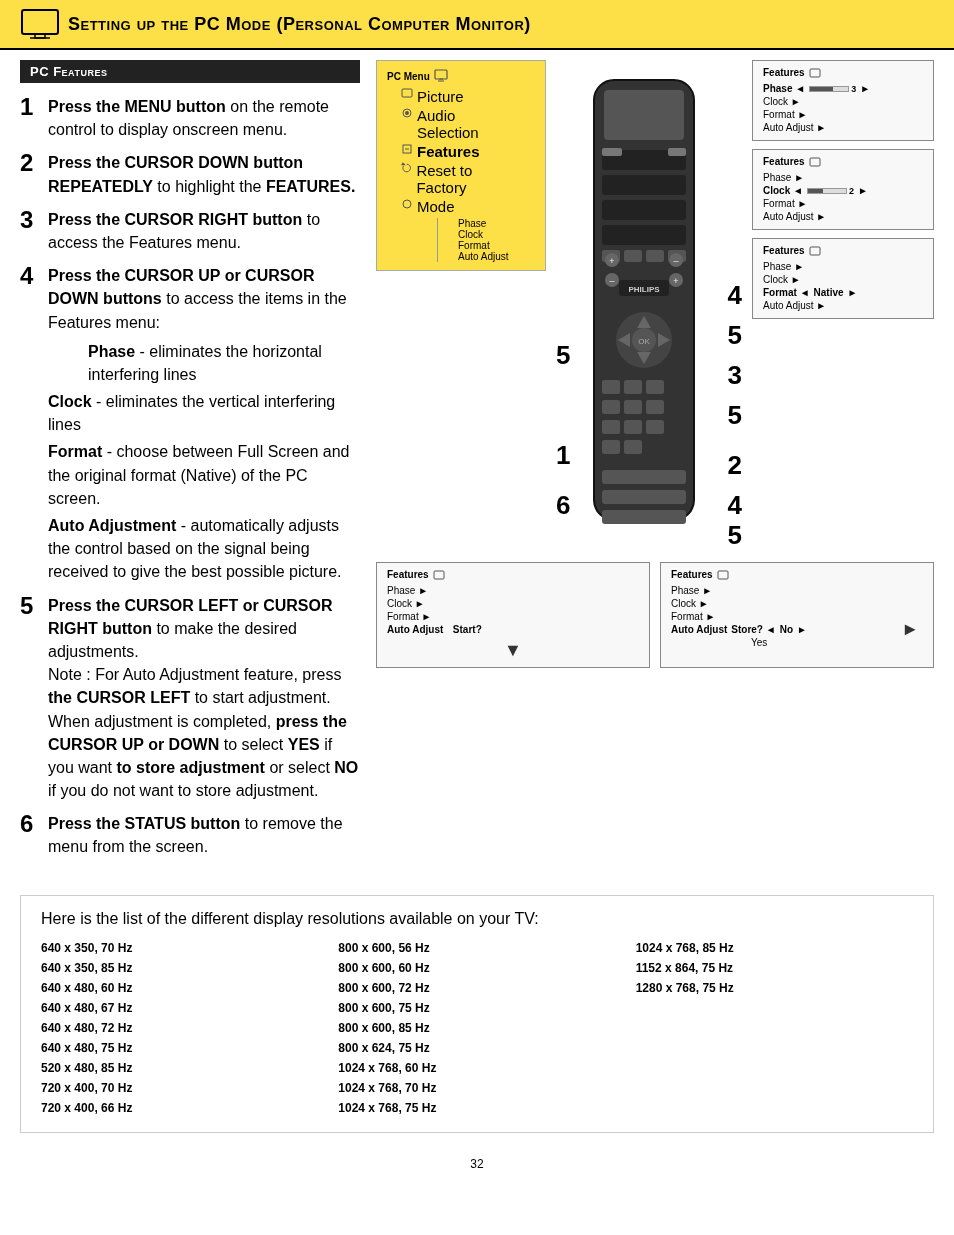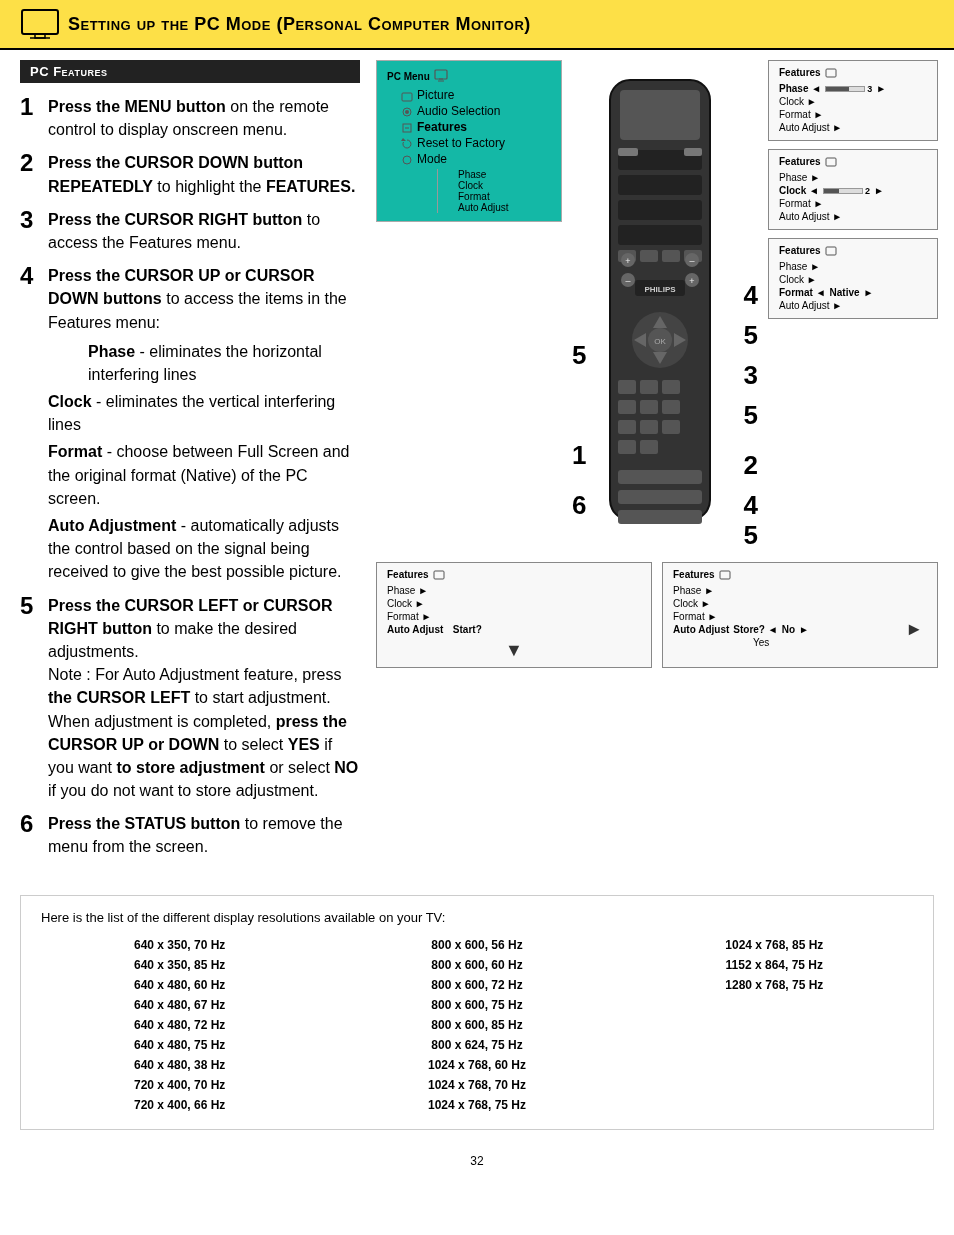--- a/index.html
+++ b/index.html
@@ -86,39 +86,39 @@
     
     .right-col {
       flex: 1;
       display: flex;
       flex-direction: column;
       gap: 8px;
     }
 
     .menu-diagram {
       border: 1px solid #aaa;
-      background: #14b8a6;
+      background: #fde047;
       padding: 8px 10px;
       font-size: 10px;
-      width: 186px;
+      width: 170px;
       flex-shrink: 0;
     }
     .menu-diagram-title {
       font-size: 10px;
       font-weight: bold;
       margin-bottom: 4px;
       display: flex;
       align-items: center;
       gap: 4px;
     }
     .menu-item-row {
       padding: 1px 14px;
-      font-size: 12px;
-      display: flex;
-      align-items: flex-end;
+      font-size: 15px;
+      display: flex;
+      align-items: flex-start;
       gap: 4px;
     }
     .menu-item-bold {
       font-weight: bold;
     }
     .menu-item-indent {
       padding-left: 16px;
       font-size: 10px;
     }
 
@@ -198,28 +198,27 @@
       gap: 4px;
     }
 
     
     .resolution-section {
       margin: 16px 20px;
       border: 1px solid #ccc;
       padding: 14px 20px;
     }
     .resolution-intro {
-      font-size: 13px;
+      font-size: 16px;
       margin-bottom: 10px;
     }
     .res-table {
       display: grid;
       grid-template-columns: 1fr 1fr 1fr;
       gap: 4px 20px;
-      text-align: center;
     }
     .res-item {
       font-size: 12px;
       font-weight: bold;
       padding: 3px 0;
     }
 
     
     .page-number {
       text-align: center;
@@ -545,21 +544,21 @@
   <div class="resolution-intro">Here is the list of the different display resolutions available on your TV:</div>
   <div class="res-table">
 
     <div>
       <div class="res-item">640 x 350, 70 Hz</div>
       <div class="res-item">640 x 350, 85 Hz</div>
       <div class="res-item">640 x 480, 60 Hz</div>
       <div class="res-item">640 x 480, 67 Hz</div>
       <div class="res-item">640 x 480, 72 Hz</div>
       <div class="res-item">640 x 480, 75 Hz</div>
-      <div class="res-item">640 x 480, 38 Hz</div>
+      <div class="res-item">520 x 480, 85 Hz</div>
       <div class="res-item">720 x 400, 70 Hz</div>
       <div class="res-item">720 x 400, 66 Hz</div>
     </div>
 
     <div>
       <div class="res-item">800 x 600, 56 Hz</div>
       <div class="res-item">800 x 600, 60 Hz</div>
       <div class="res-item">800 x 600, 72 Hz</div>
       <div class="res-item">800 x 600, 75 Hz</div>
       <div class="res-item">800 x 600, 85 Hz</div>

